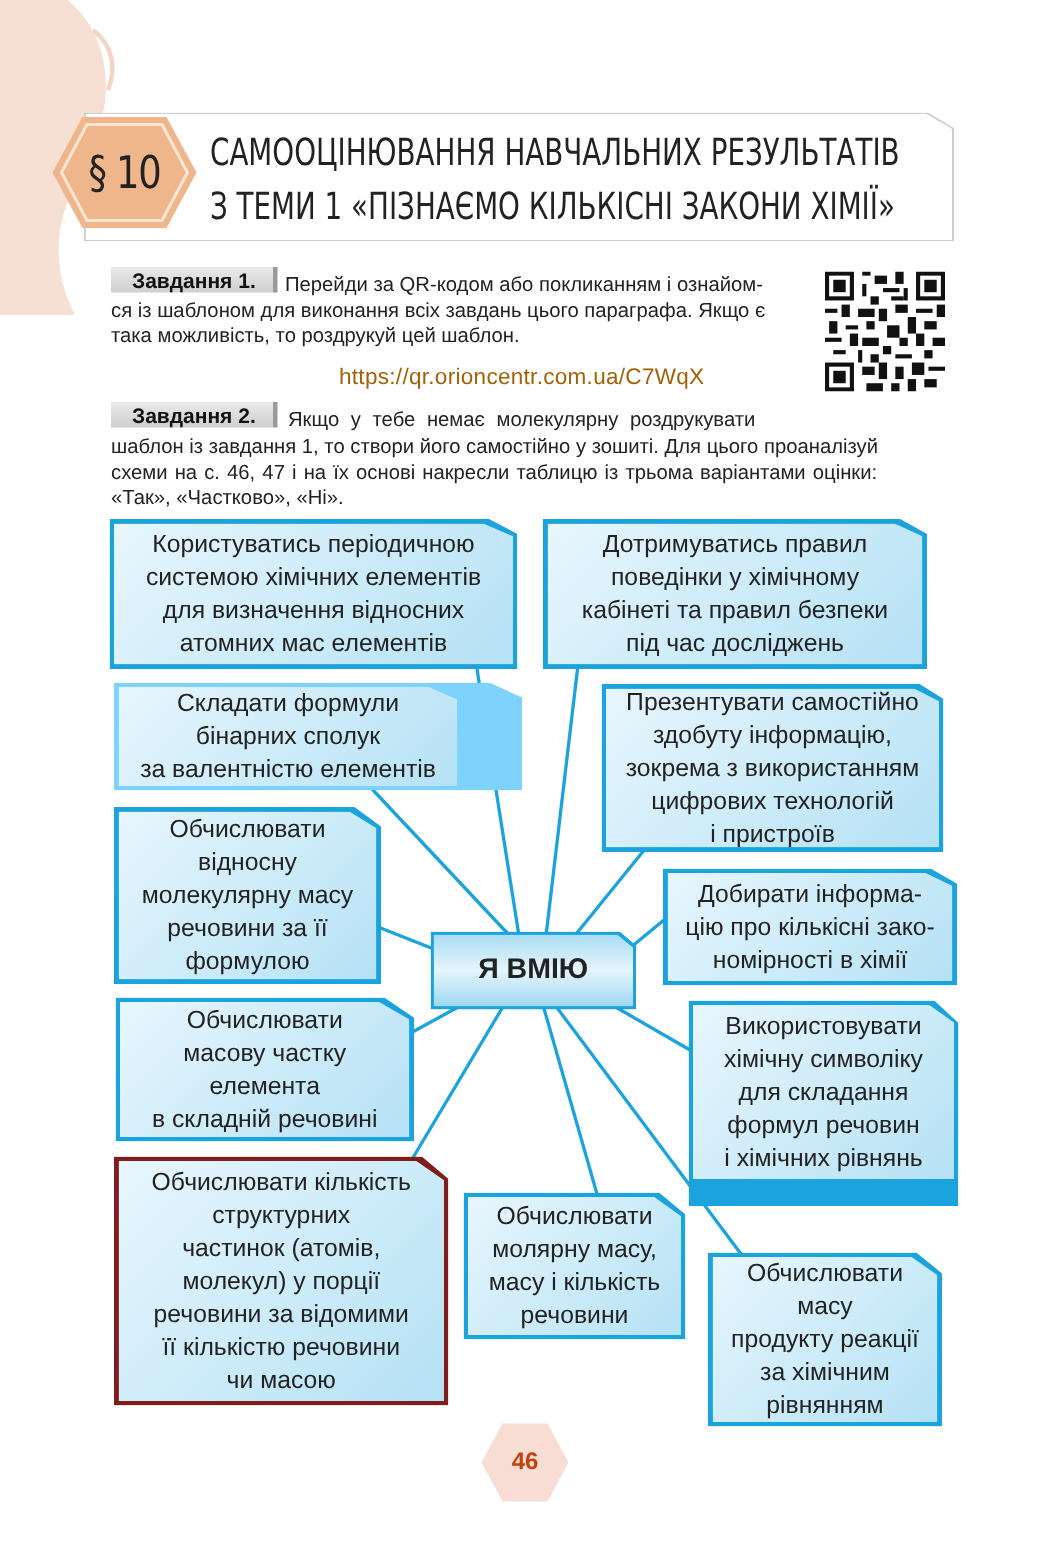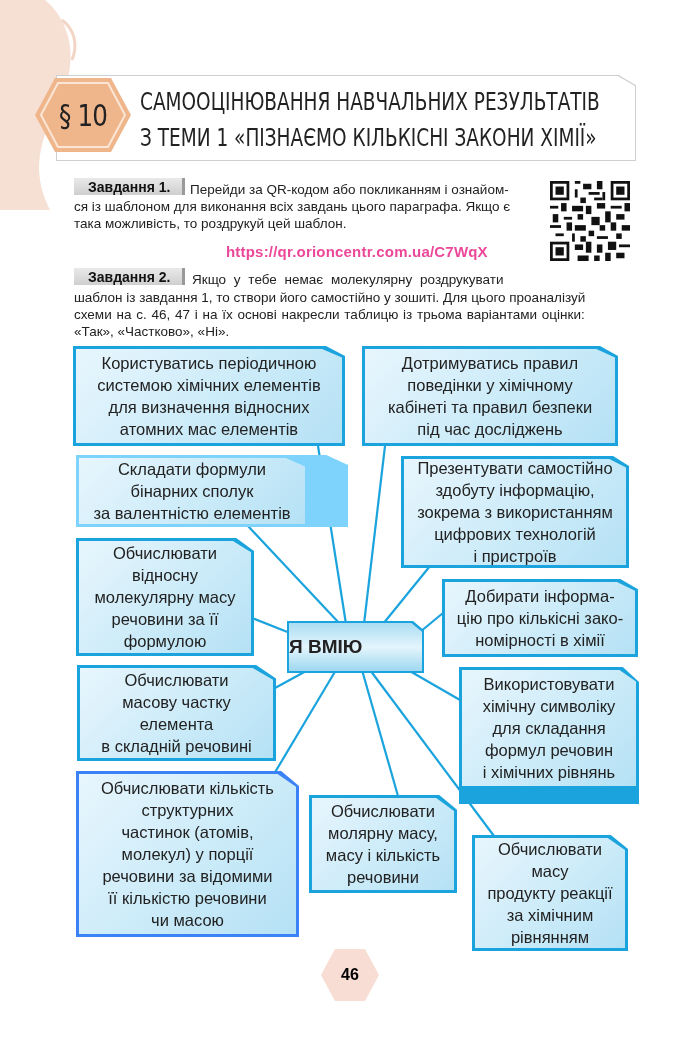--- a/index.html
+++ b/index.html
@@ -5,26 +5,26 @@
   html, body { margin:0; padding:0; }
   body { width:695px; height:1040px; position:relative; overflow:hidden; background:#ffffff; font-family:"Liberation Sans", sans-serif; color:#222; }
   .blob { position:absolute; }
   .hdr-box { position:absolute; left:57px; top:76px; width:578px; height:84px; background:#fff; box-shadow:2px 3px 4px rgba(0,0,0,0.25); clip-path:polygon(0 0, 97% 0, 100% 12%, 100% 100%, 0 100%); }
   .hdr-box-border { position:absolute; left:56px; top:75px; width:580px; height:86px; background:#cfcfcf; clip-path:polygon(0 0, 97% 0, 100% 12%, 100% 100%, 0 100%); }
   .hex { position:absolute; }
   .sec-num { position:absolute; left:38px; top:83px; width:90px; height:64px; display:flex; align-items:center; justify-content:center; font-family:"DejaVu Sans", sans-serif; font-size:30px; letter-spacing:-1px; color:#222; transform:scaleX(0.82); }
   .title { position:absolute; left:140px; top:84px; font-family:"DejaVu Sans", sans-serif; font-size:25px; line-height:36px; color:#222; transform:scaleX(0.74); transform-origin:left top; white-space:nowrap; }
   .task-label { position:absolute; background:linear-gradient(#e9e9e9,#cfcfcf); border-right:3px solid #9a9a9a; font-weight:bold; font-size:14px; padding:1px 12px 0 14px; color:#111; }
   .p { position:absolute; font-size:13.5px; line-height:17px; color:#222; }
-  .link { position:absolute; font-weight:bold; font-size:15px; color:#ec4899; letter-spacing:0.2px; }
+  .link { position:absolute; font-weight:normal; font-size:15px; color:#a16207; letter-spacing:0.2px; }
   .qr { position:absolute; left:550px; top:181px; width:80px; height:80px; }
   .node { position:absolute; background:linear-gradient(135deg,#e8f6fd 0%, #c9eaf8 60%, #b5e1f5 100%); font-size:16.5px; line-height:22px; text-align:center; color:#222; display:flex; align-items:center; justify-content:center; box-sizing:border-box; padding:2px 4px; }
   .node-wrap { position:absolute;text-decoration:underline; }
-  .center { position:absolute; left:289px; top:623px; width:133px; height:48px; display:flex; align-items:center; justify-content:flex-start; font-weight:bold; font-size:19px; color:#222; }
-  .page-num { position:absolute; left:320px; top:948px; width:60px; height:54px; display:flex; align-items:center; justify-content:center; font-weight:bold; font-size:16px; color:#000000; }
+  .center { position:absolute; left:289px; top:623px; width:133px; height:48px; display:flex; align-items:center; justify-content:center; font-weight:bold; font-size:19px; color:#222; }
+  .page-num { position:absolute; left:320px; top:948px; width:60px; height:54px; display:flex; align-items:center; justify-content:center; font-weight:bold; font-size:16px; color:#c2410c; }
   svg.lines { position:absolute; left:0; top:0; }
 </style>
 </head>
 <body>
 
 <svg class="blob" width="200" height="1040" viewBox="0 0 200 1040" style="left:0;top:0;">
   <path d="M0 0 L45 0 C70 20 80 60 60 100 C40 140 30 170 50 210 L0 210 Z" fill="#f6dfd3"></path>
   <path d="M62 20 C75 30 78 45 72 60" stroke="#f3d5c5" stroke-width="3" fill="none"></path>
 </svg>
 
@@ -174,21 +174,21 @@
 </div>
 
 <div class="node-wrap" style="left:459px;top:667px;width:180px;height:137px;background:#1aa3dc;clip-path:polygon(0 0,91% 0,100% 11%,100% 100%,0 100%);">
   <div class="node" style="left: 3px; top: 3px; width: 174px; height: 116px; clip-path: polygon(0px 0px, 90.5% 0px, 100% 10%, 100% 100%, 0px 100%); white-space: pre-line;">Використовувати
 хімічну символіку
 для складання
 формул речовин
 і хімічних рівнянь</div>
 </div>
 
-<div class="node-wrap" style="left:76px;top:771px;width:223px;height:166px;background:#3b82f6;clip-path:polygon(0 0,92% 0,100% 9%,100% 100%,0 100%);">
+<div class="node-wrap" style="left:76px;top:771px;width:223px;height:166px;background:#7f1d1d;clip-path:polygon(0 0,92% 0,100% 9%,100% 100%,0 100%);">
   <div class="node" style="left: 3px; top: 3px; width: 217px; height: 160px; clip-path: polygon(0px 0px, 91.5% 0px, 100% 8%, 100% 100%, 0px 100%); white-space: pre-line;">Обчислювати кількість
 структурних
 частинок (атомів,
 молекул) у порції
 речовини за відомими
 її кількістю речовини
 чи масою</div>
 </div>
 
 <div class="node-wrap" style="left:309px;top:795px;width:148px;height:98px;background:#1aa3dc;clip-path:polygon(0 0,88% 0,100% 15%,100% 100%,0 100%);">

